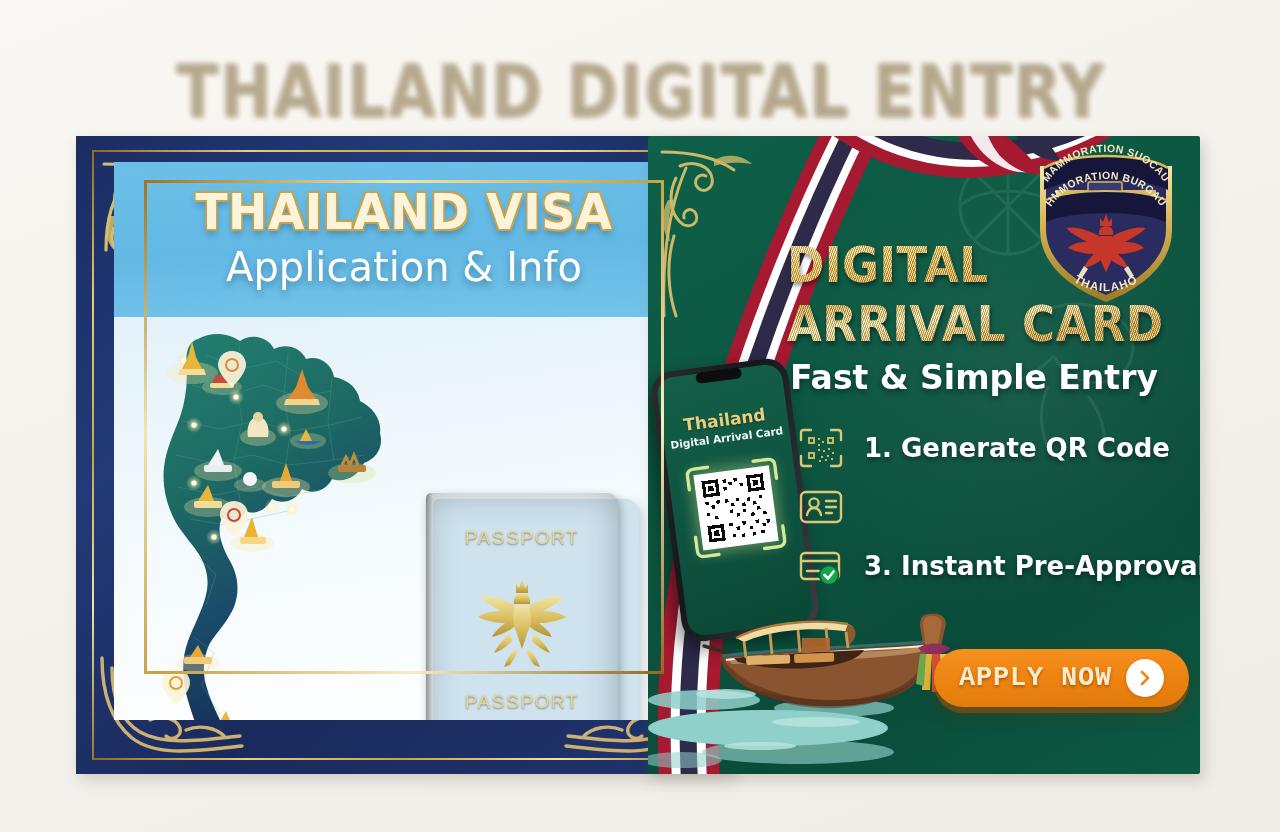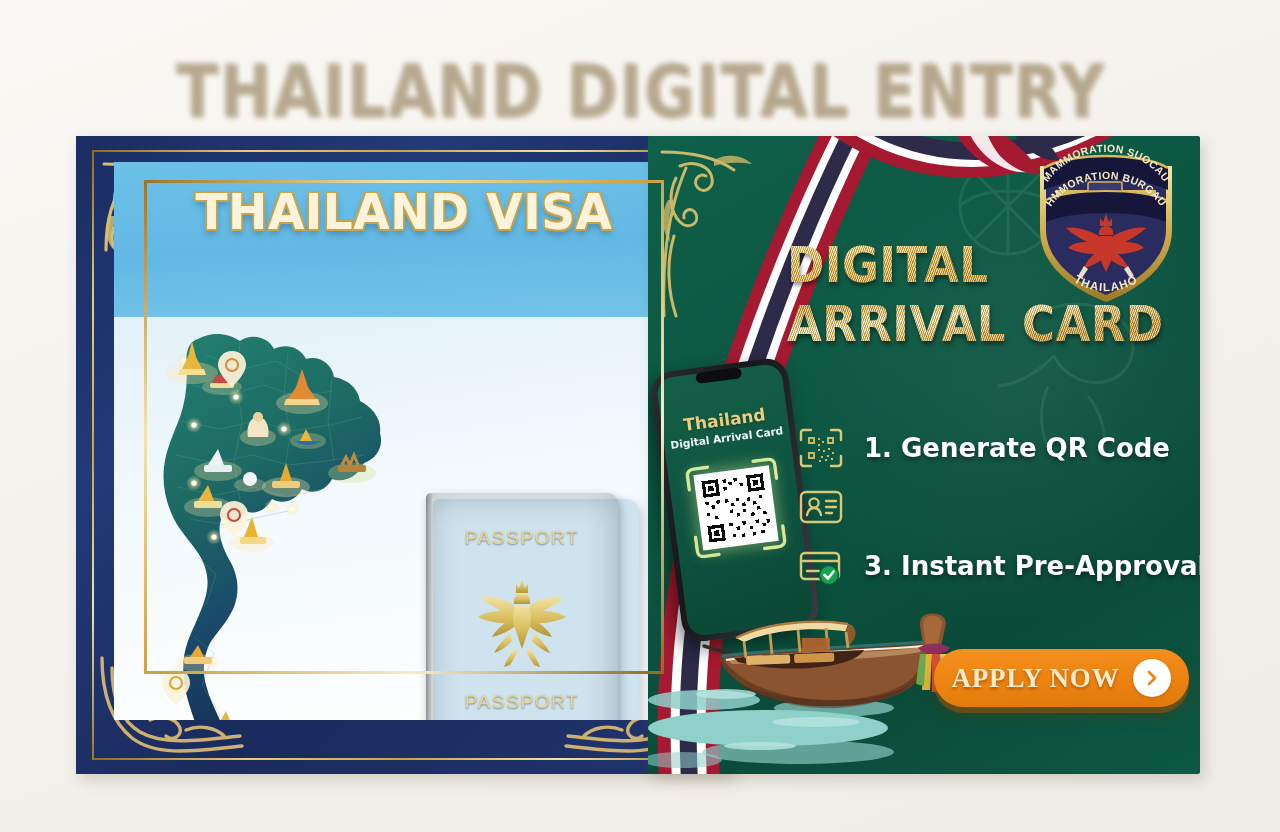--- a/index.html
+++ b/index.html
@@ -160,21 +160,21 @@
     position: absolute;
     height: 58px;
     border-radius: 29px;
     background: linear-gradient(178deg, #f59120 0%, #ee8411 48%, #e07a0c 100%);
     box-shadow: 0 6px 0 rgba(160,82,6,.55), 0 9px 16px rgba(90,50,10,.34);
     display: flex; align-items: center; justify-content: center;
     cursor: pointer;
     z-index: 9;
   }
   .apply-label {
-    font-family: Liberation Serif, serif;
+    font-family: Liberation Mono, monospace;
     font-size: 27px; font-weight: bold; letter-spacing: .8px;
     color: #fdeccb;
     text-shadow: 0 2px 3px rgba(120,55,5,.55);
     margin-right: 14px;
   }
   .apply-circle {
     width: 38px; height: 38px; border-radius: 50%;
     background: #ffffff;
     display: flex; align-items: center; justify-content: center;
     box-shadow: 0 1px 3px rgba(120,60,10,.35);
@@ -342,20 +342,21 @@
       <path d="M34 62 C26 50 30 38 42 38 C54 38 58 50 50 58 C44 64 34 62 34 54 C34 48 42 46 46 50"></path>
       <path d="M54 74 C66 68 80 72 84 82 C86 90 76 96 70 90"></path>
       <path d="M90 84 C104 78 120 82 128 90"></path>
     </g>
   </svg>
 
   <div id="visa-inner">
 
     <div id="visa-header">
       <div id="visa-h1">THAILAND VISA</div>
+      <div id="visa-h2">Application &amp; Info</div>
     </div>
 
     <div id="visa-body">
 
       <svg id="thai-map" viewBox="0 0 260 440">
         <defs>
           <linearGradient id="mapg" x1="0" y1="0" x2="0.3" y2="1">
             <stop offset="0%" stop-color="#238070"></stop>
             <stop offset="38%" stop-color="#1d6a63"></stop>
             <stop offset="68%" stop-color="#1a4a6a"></stop>
@@ -618,20 +619,21 @@
     <g fill="#cbb869" opacity=".8">
       <path d="M58 16 C72 8 88 12 96 20 C84 18 70 18 58 22 Z"></path>
       <path d="M12 56 C4 70 6 88 14 98 C12 84 12 68 18 56 Z"></path>
     </g>
   </svg>
 
   <div id="arr-h1">
     <div>DIGITAL</div>
     <div>ARRIVAL CARD</div>
   </div>
+  <div id="arr-h2">Fast &amp; Simple Entry</div>
 
   <div id="phone">
     <div id="phone-body">
       <div id="phone-notch"></div>
       <div id="phone-screen">
         <div id="phone-title">Thailand</div>
         <div id="phone-sub">Digital Arrival Card</div>
         <div id="phone-qr-area">
           <svg style="position:absolute;inset:0;" viewBox="0 0 92 92">
             <g fill="none" stroke="#dff0a0" stroke-width="3.4" stroke-linecap="round" opacity=".95">

